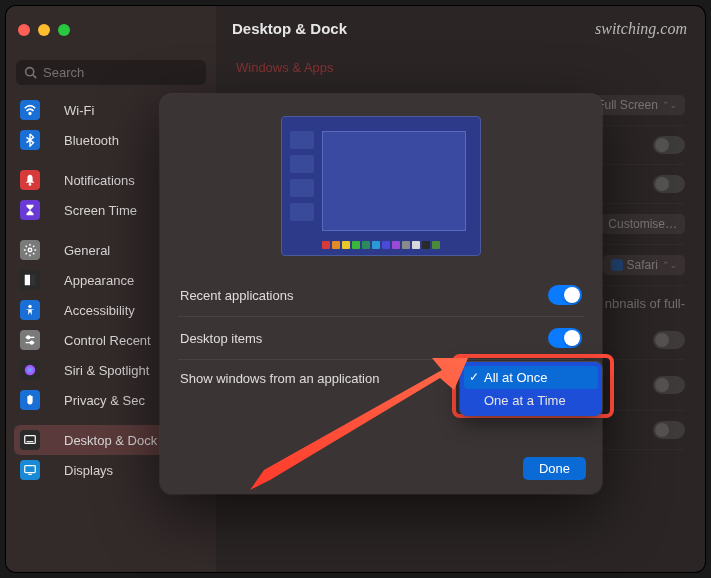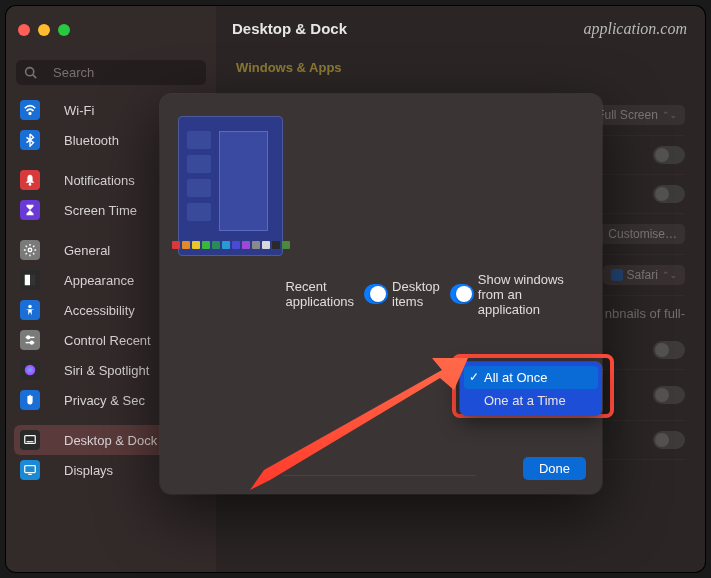--- a/index.html
+++ b/index.html
@@ -10,38 +10,38 @@
 .titlebar { position: absolute; top: 0; left: 0; right: 0; height: 48px; display: flex; align-items: center; padding: 0 12px; z-index: 2; }
 .traffic { display: flex; gap: 8px; }
 .traffic span { width: 12px; height: 12px; border-radius: 50%; }
 .tl-close { background: #ff5f57; }
 .tl-min { background: #febc2e; }
 .tl-max { background: #28c840; }
 .title { position: absolute; left: 226px; top: 14px; color: #e6e6e6; font-size: 15px; font-weight: 600; }
 .watermark { position: absolute; right: 18px; top: 14px; color: #b8b8b8; font-family: Georgia, serif; font-style: italic; font-size: 16px; }
 
 .sidebar { width: 210px; background: #332a2a; padding-top: 48px; flex-shrink: 0; overflow: hidden; }
-.search { margin: 6px 10px 10px; background: #241e1e; border-radius: 6px; padding: 5px 8px; display: flex; align-items: center; gap: 16px; color: #7a7070; font-size: 13px; }
+.search { margin: 6px 10px 10px; background: #241e1e; border-radius: 6px; padding: 5px 8px; display: flex; align-items: center; gap: 6px; color: #7a7070; font-size: 13px; }
 .search svg { width: 13px; height: 13px; }
 .sb-item { display: flex; align-items: center; gap: 24px; padding: 5px 14px; color: #d8d4d4; font-size: 13px; cursor: default; }
 .sb-item.selected { background: #5a3a3a; border-radius: 6px; margin: 0 8px; padding: 5px 6px; }
 .sb-icon { width: 20px; height: 20px; border-radius: 4px; display: flex; align-items: center; justify-content: center; font-size: 11px; flex-shrink: 0; }
 .sb-sep { height: 10px; }
 
 .main { flex: 1; padding: 54px 20px 0; color: #c8c4c4; font-size: 13px; overflow: hidden; position: relative; }
-.section-title { color: #fde047; font-size: 13px; font-weight: 700; margin-bottom: 20px; }
+.section-title { color: #ef4444; font-size: 13px; font-weight: 400; margin-bottom: 10px; }
 .row { display: flex; align-items: center; justify-content: space-between; padding: 10px 0; border-bottom: 1px solid #3a3434; }
 .row-label { color: #d8d4d4; }
 .pill { background: #4a4040; color: #d8d8d8; padding: 3px 8px; border-radius: 5px; font-size: 12px; display: inline-flex; align-items: center; gap: 4px; }
 .toggle { width: 32px; height: 18px; background: #555; border-radius: 10px; position: relative; }
 .toggle::after { content: ""; position: absolute; width: 14px; height: 14px; background: #ddd; border-radius: 50%; top: 2px; right: 2px; }
 .toggle.off::after { right: auto; left: 2px; background: #888; }
 
 
-.modal { position: absolute; top: 94px; left: 160px; width: 442px; height: 400px; background: #3a3434; border-radius: 12px; box-shadow: 0 20px 60px rgba(0,0,0,0.6), 0 0 0 1px rgba(120,110,110,0.3); z-index: 10; padding: 18px; display: flex; }
+.modal { position: absolute; top: 94px; left: 160px; width: 442px; height: 400px; background: #3a3434; border-radius: 12px; box-shadow: 0 20px 60px rgba(0,0,0,0.6), 0 0 0 1px rgba(120,110,110,0.3); z-index: 10; padding: 18px; display: flex; flex-direction: column; }
 .preview { width: 200px; height: 140px; background: #2d3a8a; margin: 4px auto 18px; border-radius: 4px; position: relative; border: 1px solid #4a5a9a; }
 .preview-inner { position: absolute; top: 14px; left: 40px; right: 14px; bottom: 24px; background: #3a4aa0; border: 1px solid #5a6ac0; }
 .preview-side { position: absolute; left: 8px; top: 14px; width: 24px; display: flex; flex-direction: column; gap: 6px; }
 .preview-side div { height: 18px; background: #3a4a9a; border-radius: 2px; }
 .preview-dock { position: absolute; bottom: 6px; left: 50%; transform: translateX(-50%); display: flex; gap: 2px; }
 .preview-dock span { width: 8px; height: 8px; border-radius: 1px; }
 
 .modal-row { display: flex; align-items: center; justify-content: space-between; padding: 11px 2px; border-bottom: 1px solid #4a4242; color: #e0dcdc; font-size: 13px; }
 .modal-row:last-of-type { border-bottom: none; }
 .switch { width: 34px; height: 20px; background: #0a7aff; border-radius: 11px; position: relative; }
@@ -67,21 +67,21 @@
 
 <div class="window">
 
   <div class="titlebar">
     <div class="traffic">
       <span class="tl-close"></span>
       <span class="tl-min"></span>
       <span class="tl-max"></span>
     </div>
     <div class="title">Desktop &amp; Dock</div>
-    <div class="watermark">application.com</div>
+    <div class="watermark">switching.com</div>
   </div>
 
   <div class="sidebar">
     <div class="search">
       <svg viewBox="0 0 16 16" fill="none" stroke="#7a7070" stroke-width="2">
           <circle cx="7" cy="7" r="5"></circle>
           <line x1="11" y1="11" x2="15" y2="15"></line>
         </svg>
       <span>Search</span>
     </div>

